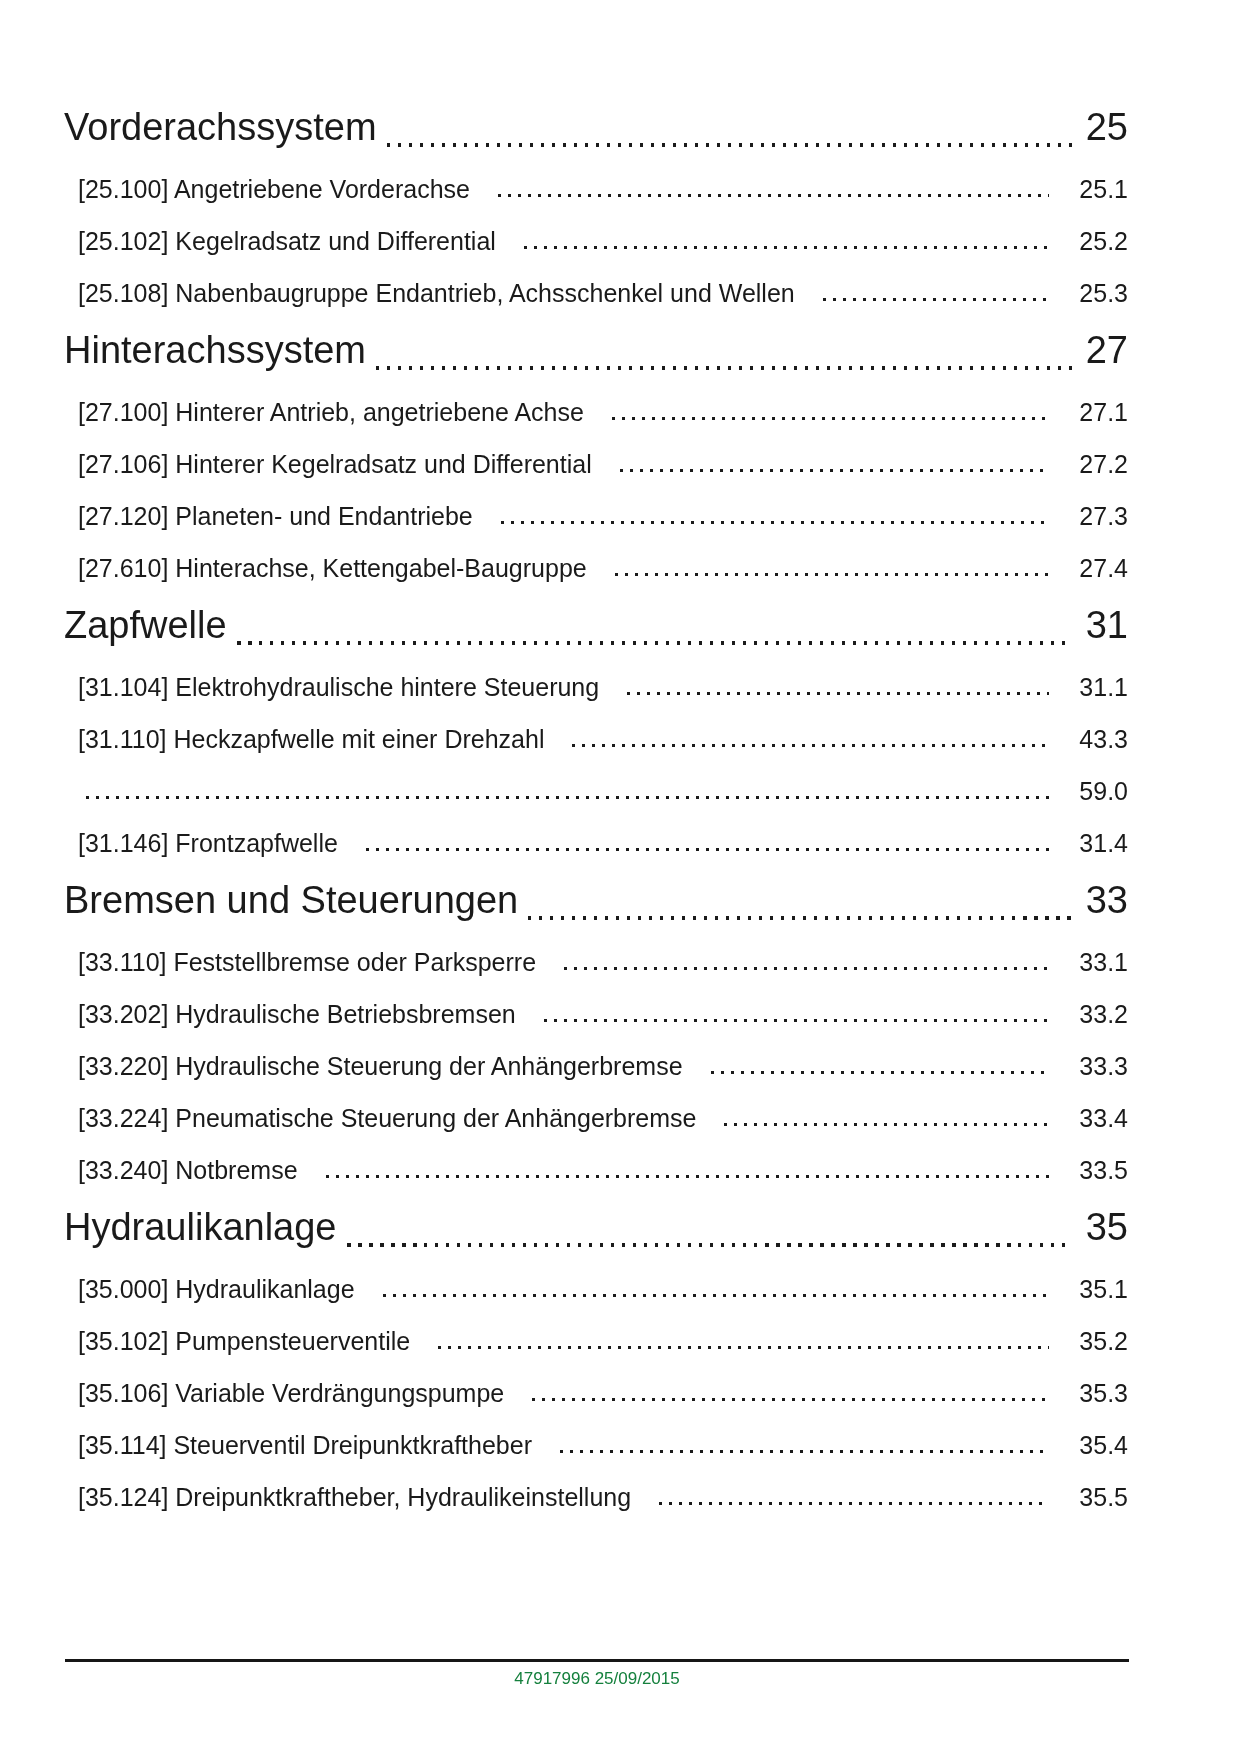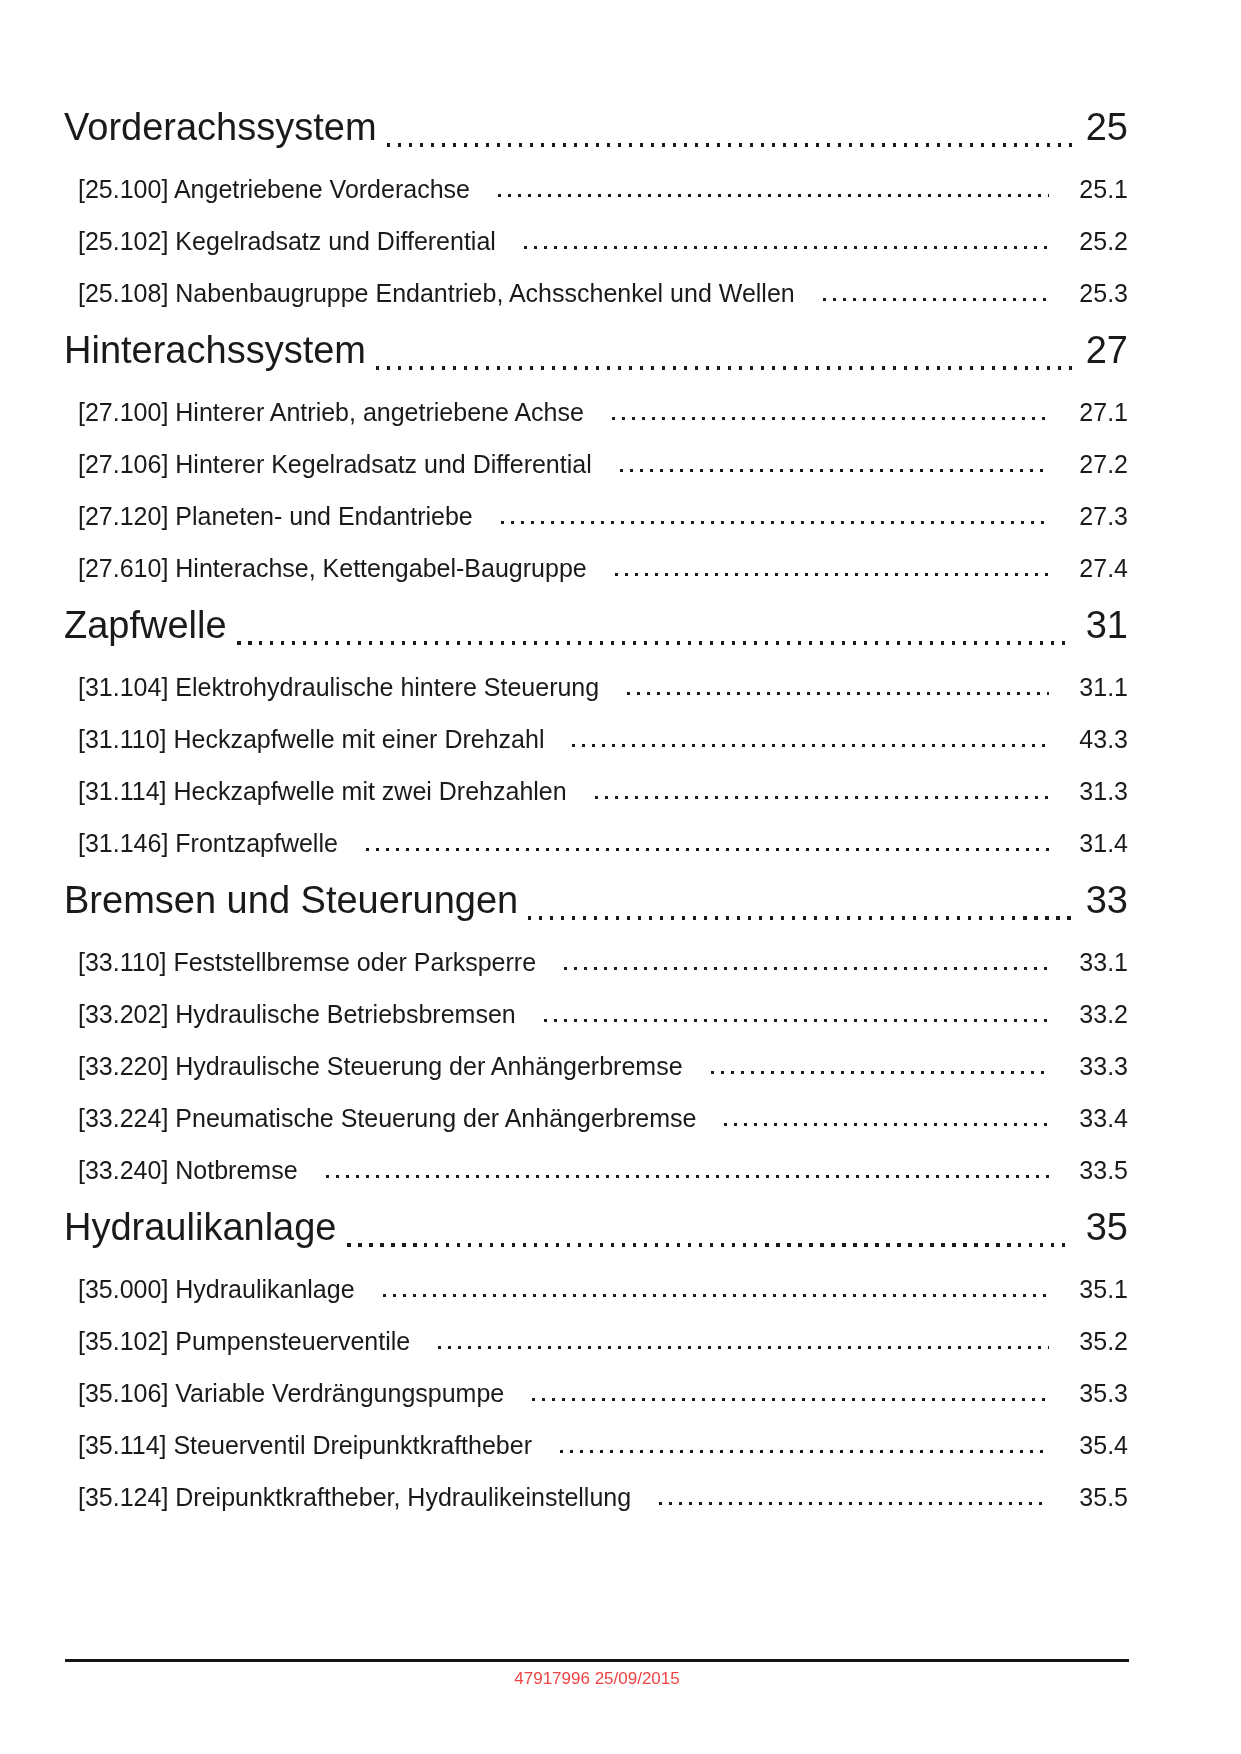--- a/index.html
+++ b/index.html
@@ -57,21 +57,21 @@
   .pg  { flex: 0 0 auto; }
   .footer {
     position: absolute;
     left: 65px;
     top: 1659px;
     width: 1064px;
     border-top: 3px solid #161616;
     padding-top: 7px;
     text-align: center;
     font-size: 17px;
-    color: #ef4444;
+    color: #15803d;
   }
 </style>
 </head>
 <body>
 
 <div class="toc">
 
   <div class="section">
     <div class="trow sec-title">
       <span class="lbl">Vorderachssystem</span>
@@ -133,23 +133,22 @@
       <span class="lbl">[31.104] Elektrohydraulische hintere Steuerung</span>
       <span class="dots"></span>
       <span class="pg">31.1</span>
     </div>
     <div class="trow entry">
       <span class="lbl">[31.110] Heckzapfwelle mit einer Drehzahl</span>
       <span class="dots"></span>
       <span class="pg">43.3</span>
     </div>
     <div class="trow entry">
-      <span class="lbl">[31.114] Heckzapfwelle mit zwei Drehzahlen</span>
-      <span class="dots"></span>
-      <span class="pg">31.3</span>
+      <span class="dots"></span>
+      <span class="pg">59.0</span>
     </div>
     <div class="trow entry">
       <span class="lbl">[31.146] Frontzapfwelle</span>
       <span class="dots"></span>
       <span class="pg">31.4</span>
     </div>
   </div>
 
   <div class="section">
     <div class="trow sec-title">

